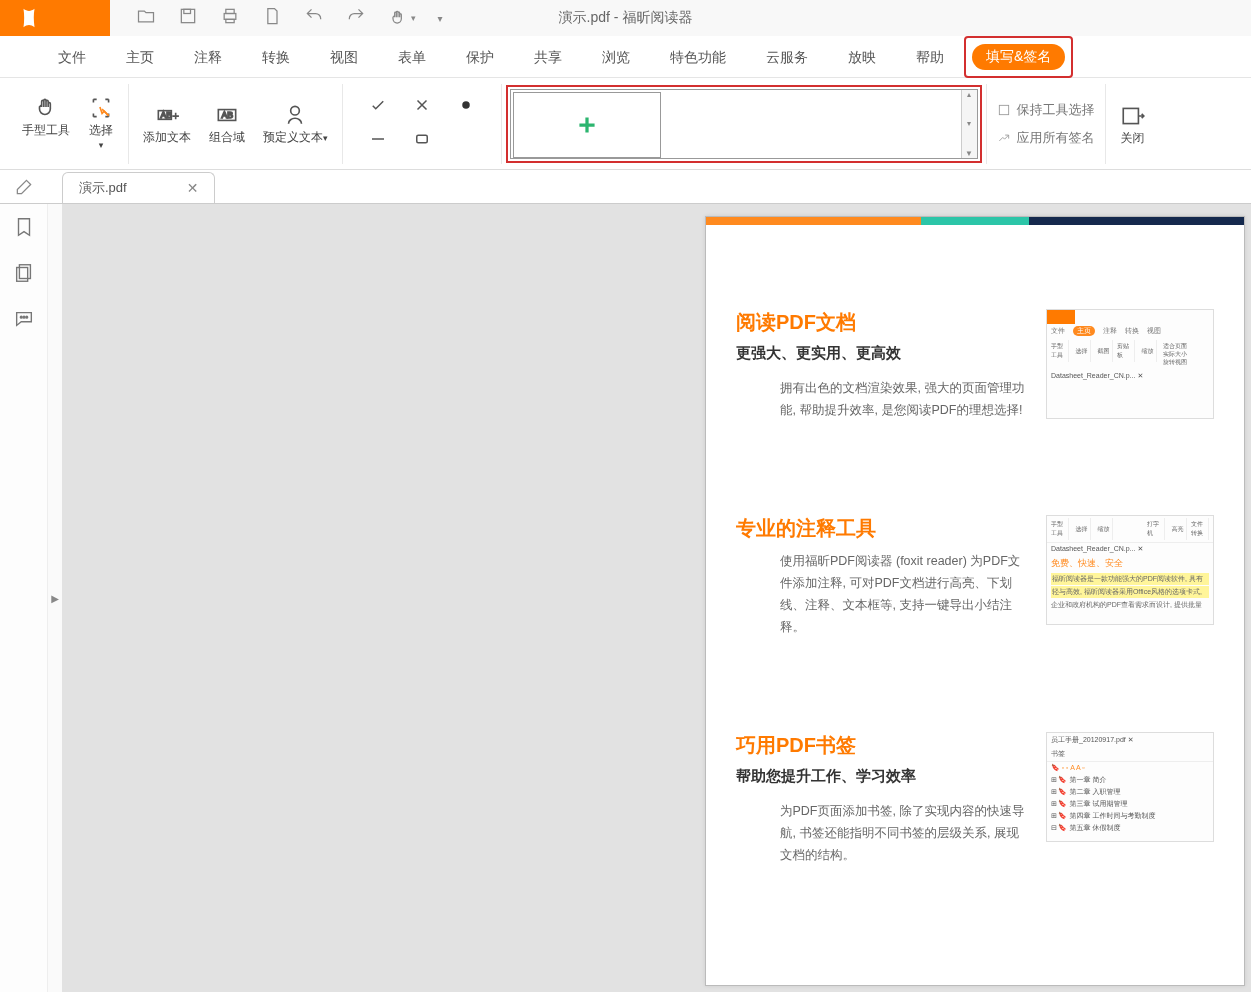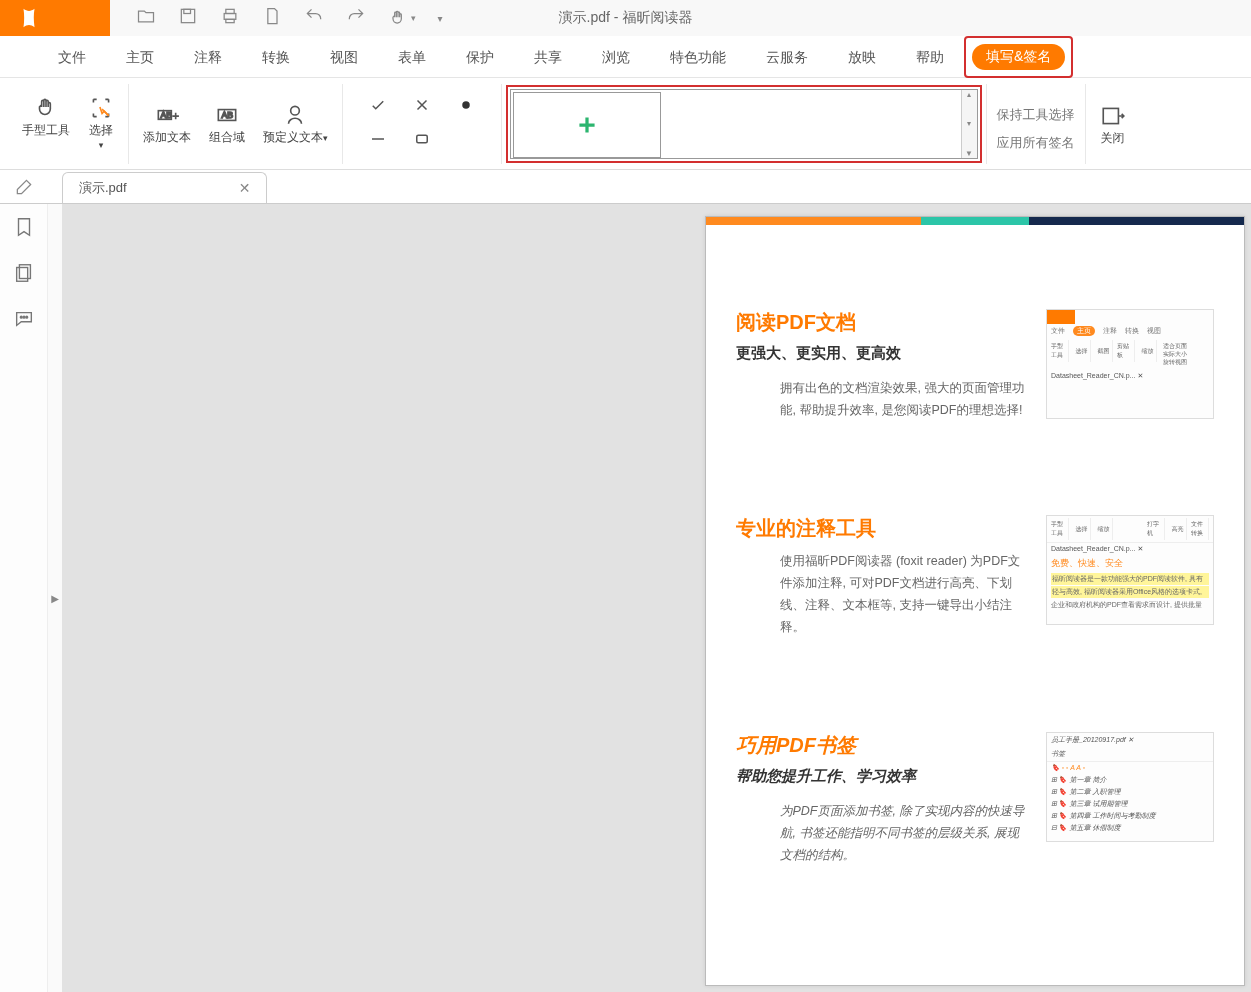--- a/index.html
+++ b/index.html
@@ -29,27 +29,27 @@
 .ribbon-btn svg { width: 26px; height: 26px; }
 .ribbon-label { font-size: 12px; color: #444; line-height: 14px; text-align: center; }
 .ribbon-row { display: flex; gap: 6px; }
 .shape-row { display: flex; gap: 26px; padding: 6px 18px; }
 .shape-cell svg { width: 18px; height: 18px; color: #555; }
 .sig-panel { border: 2px solid #d32f2f; padding: 2px; width: 476px; height: 78px; display: flex; }
 .sig-inner { border: 1px solid #999; width: 100%; display:flex; }
 .sig-add { border: 1px solid #999; width: 148px; height: 66px; margin: 2px; display: flex; align-items: center; justify-content: center; background: #fff; }
 .sig-add svg { width: 26px; height: 26px; color: #2cb56f; }
 .sig-spin { width: 16px; background: #f5f5f5; border-left:1px solid #ccc; display:flex; flex-direction:column; justify-content:space-between; align-items:center; font-size:8px; color:#888; margin-left:auto;}
-.opt-row { display:flex; align-items:center; gap:6px; font-size:13px; color:#777; height:20px;flex-direction:column;}
+.opt-row { display:flex; align-items:center; gap:6px; font-size:13px; color:#777; height:20px;}
 .opt-row svg{width:14px;height:14px;color:#999;}
 
 
 .tabstrip { height: 34px; display: flex; align-items: flex-end; border-bottom: 1px solid #ccc; }
 .tabstrip-left { width: 48px; display:flex; align-items:center; justify-content:center; height:100%;}
-.doc-tab { background: #fff; border: 1px solid #ccc; border-bottom: none; border-radius: 6px 6px 0 0; padding: 6px 16px; display: flex; align-items: center; gap: 112px; font-size: 13px; color: #555; margin-left: 14px; }
+.doc-tab { background: #fff; border: 1px solid #ccc; border-bottom: none; border-radius: 6px 6px 0 0; padding: 6px 16px; display: flex; align-items: center; gap: 60px; font-size: 13px; color: #555; margin-left: 14px; }
 .doc-tab .close{color:#888;font-size:14px;cursor:pointer;}
 
 
 .main { display: flex; height: 788px; }
 .sidebar { width: 48px; background: #fdfdfd; border-right: 1px solid #eee; display: flex; flex-direction: column; align-items: center; gap: 20px; padding-top: 12px; }
 .sidebar svg { width: 22px; height: 22px; color: #777; }
 .collapse-handle { width: 14px; background: #fafafa; display:flex; align-items:center; justify-content:center; color:#888; font-size:10px;}
 .doc-area { flex: 1; background: #e2e2e2; position: relative; overflow: hidden; }
 .page { position: absolute; right: 6px; top: 12px; width: 540px; height: 770px; background: #fff; border: 1px solid #bbb; box-shadow: 0 0 4px rgba(0,0,0,.1); }
 .page-stripe { height: 8px; display: flex; }
@@ -326,21 +326,21 @@
             <div class="mini-tool">文件转换</div>
           </div>
           <div class="mini-tab"><span>Datasheet_Reader_CN.p...</span> <span>✕</span></div>
           <div style="font-size:9px;color:#ff8a1f;padding:2px 4px;">免费、快速、安全</div>
           <div class="mini-hl">福昕阅读器是一款功能强大的PDF阅读软件, 具有</div>
           <div class="mini-hl">轻与高效, 福昕阅读器采用Office风格的选项卡式,</div>
           <div style="font-size:7px;padding:1px 4px;">企业和政府机构的PDF查看需求而设计, 提供批量</div>
         </div>
       </div>
 
-      <div class="section" style="margin-top:70px;font-style:italic;">
+      <div class="section" style="margin-top:70px;">
         <div class="section-text">
           <div class="sec-title">巧用PDF书签</div>
           <div class="sec-sub">帮助您提升工作、学习效率</div>
           <div class="sec-body">为PDF页面添加书签, 除了实现内容的快速导航, 书签还能指明不同书签的层级关系, 展现文档的结构。</div>
         </div>
         <div class="sec-img">
           <div class="mini-tab"><span>员工手册_20120917.pdf</span> <span>✕</span></div>
           <div style="font-size:7px;padding:2px 4px;border-bottom:1px solid #eee;">书签</div>
           <div style="font-size:7px;padding:2px 4px;color:#ff8a1f;">🔖 ▫ ▫ A A ▫</div>
           <div class="mini-tree">⊞ 🔖 <span>第一章  简介</span></div>

